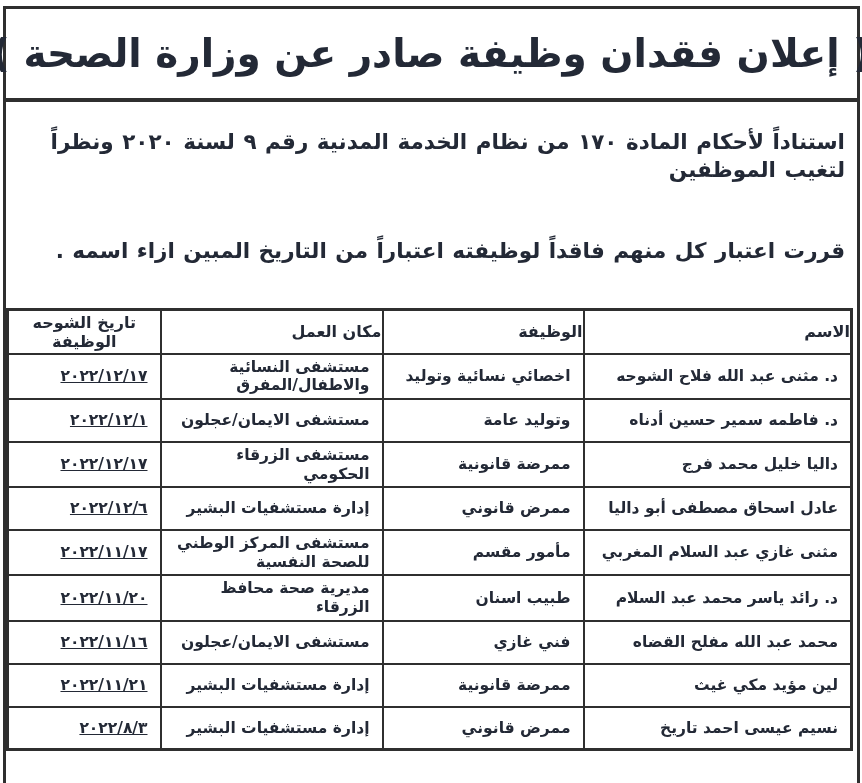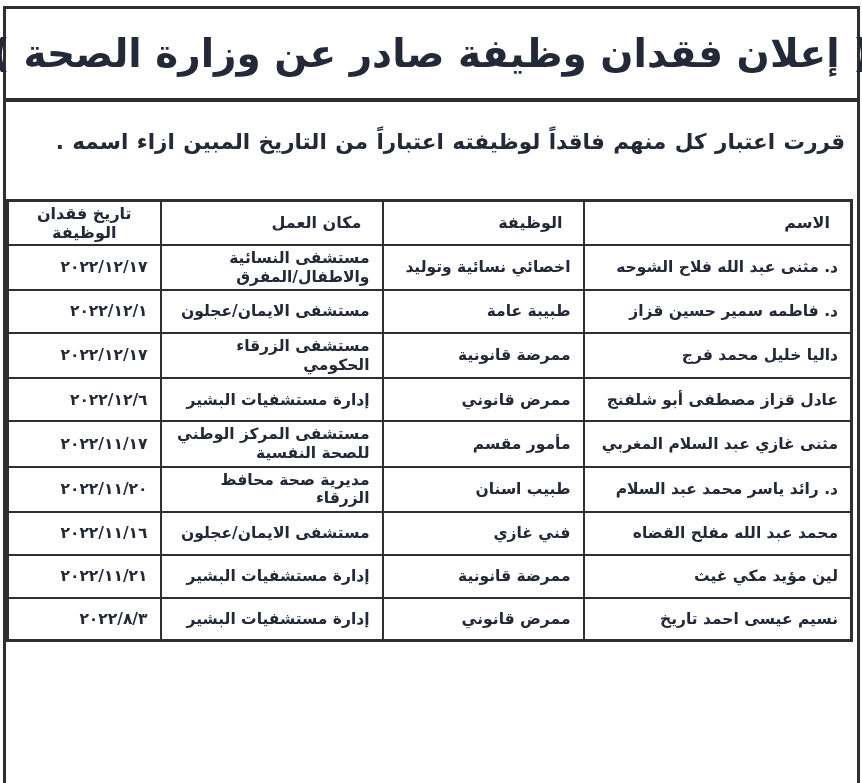--- a/index.html
+++ b/index.html
@@ -65,83 +65,84 @@
   col.c-date{width:153px;}
   th,td{
     border:2px solid var(--border);
     vertical-align:middle;
     color:var(--ink);
   }
   th{
     height:28px;
     font-size:16px;
     text-align:right;
-    padding:2px 20px;
+    padding:2px 0;
   }
   th.col-date{text-align:center;padding:2px 6px;}
   td{
     height:43px;
     font-size:15.5px;
     line-height:1.2;
     padding:3px 12px;
     text-align:right;
   }
   td.col-name,td.col-date{white-space:nowrap;}
-  td.col-date{padding-left:4px;}
+  td.col-date{padding-left:4px;text-decoration:underline;}
 </style>
 </head>
 <body>
 
 <div class="page">
   <div class="frame">
 
     <div class="title-box">
       <h1>( إعلان فقدان وظيفة صادر عن وزارة الصحة )</h1>
     </div>
 
     <div class="intro">
+      <p>استناداً لأحكام المادة ١٧٠ من نظام الخدمة المدنية رقم ٩ لسنة ٢٠٢٠ ونظراً لتغيب الموظفين</p>
       <p>قررت اعتبار كل منهم فاقداً لوظيفته اعتباراً من التاريخ المبين ازاء اسمه .</p>
     </div>
 
     <table class="losses">
       <colgroup>
         <col class="c-name">
           <col class="c-job">
           <col class="c-workplace">
           <col class="c-date">
       </colgroup>
       <thead>
         <tr>
           <th class="col-name">الاسم</th>
           <th class="col-job">الوظيفة</th>
           <th class="col-workplace">مكان العمل</th>
-          <th class="col-date">تاريخ فقدان الوظيفة</th>
+          <th class="col-date">تاريخ الشوحه الوظيفة</th>
         </tr>
       </thead>
       <tbody>
           <tr>
             <td class="col-name">د. مثنى عبد الله فلاح الشوحه</td>
             <td class="col-job">اخصائي نسائية وتوليد</td>
             <td class="col-workplace">مستشفى النسائية والاطفال/المفرق</td>
             <td class="col-date">٢٠٢٢/١٢/١٧</td>
           </tr>
           <tr>
-            <td class="col-name">د. فاطمه سمير حسين قزاز</td>
-            <td class="col-job">طبيبة عامة</td>
+            <td class="col-name">د. فاطمه سمير حسين أدناه</td>
+            <td class="col-job">وتوليد عامة</td>
             <td class="col-workplace">مستشفى الايمان/عجلون</td>
             <td class="col-date">٢٠٢٢/١٢/١</td>
           </tr>
           <tr>
             <td class="col-name">داليا خليل محمد فرج</td>
             <td class="col-job">ممرضة قانونية</td>
             <td class="col-workplace">مستشفى الزرقاء الحكومي</td>
             <td class="col-date">٢٠٢٢/١٢/١٧</td>
           </tr>
           <tr>
-            <td class="col-name">عادل قزاز مصطفى أبو شلفنج</td>
+            <td class="col-name">عادل اسحاق مصطفى أبو داليا</td>
             <td class="col-job">ممرض قانوني</td>
             <td class="col-workplace">إدارة مستشفيات البشير</td>
             <td class="col-date">٢٠٢٢/١٢/٦</td>
           </tr>
           <tr>
             <td class="col-name">مثنى غازي عبد السلام المغربي</td>
             <td class="col-job">مأمور مقسم</td>
             <td class="col-workplace">مستشفى المركز الوطني للصحة النفسية</td>
             <td class="col-date">٢٠٢٢/١١/١٧</td>
           </tr>

